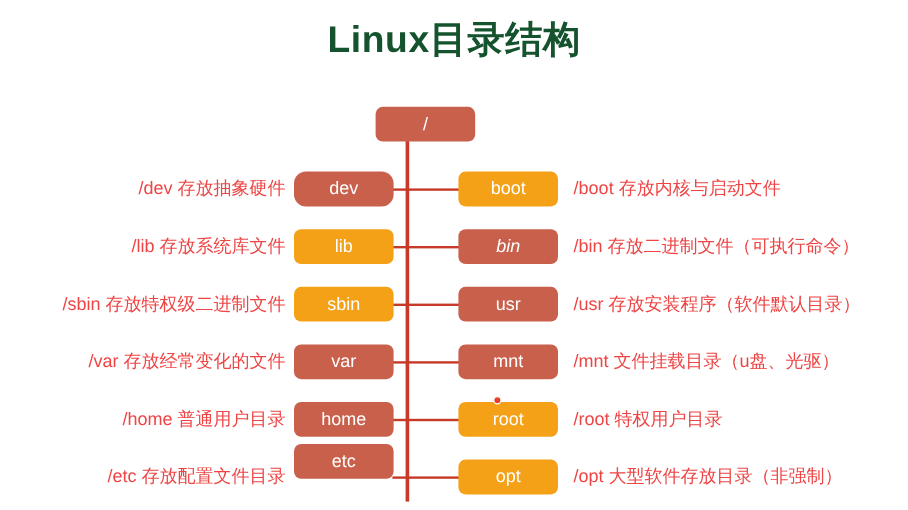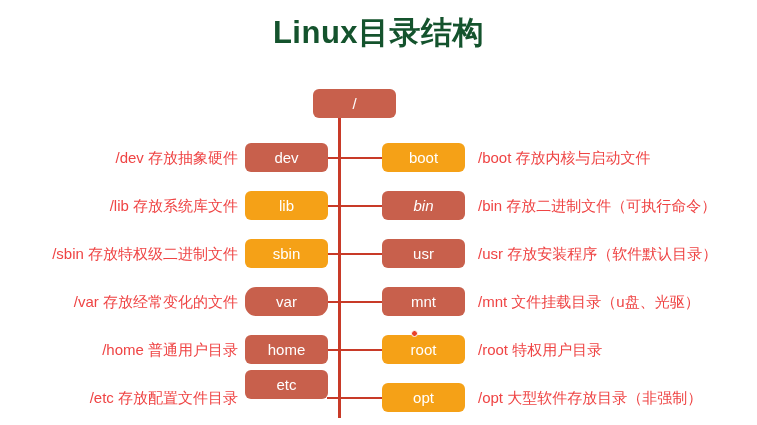--- a/index.html
+++ b/index.html
@@ -119,39 +119,39 @@
 
   <div class="title">Linux目录结构</div>
 
   <div class="trunk"></div>
 
   <div class="root-node">/</div>
 
   <div id="rows">
       <div class="connector left" style="top: 157px;"></div>
       <div class="connector right" style="top: 157px;"></div>
-      <div class="node left red" style="top: 143px;">dev</div>
+      <div class="node left red" style="top: 143px; border-radius: 10px;">dev</div>
       <div class="label left" style="top: 143px;">/dev 存放抽象硬件</div>
       <div class="node right orange" style="top: 143px;">boot</div>
       <div class="label right" style="top: 143px;">/boot 存放内核与启动文件</div>
       <div class="connector left" style="top: 205px;"></div>
       <div class="connector right" style="top: 205px;"></div>
       <div class="node left orange" style="top: 191px;">lib</div>
       <div class="label left" style="top: 191px;">/lib 存放系统库文件</div>
       <div class="node right red" style="top: 191px; font-style: italic;">bin</div>
       <div class="label right" style="top: 191px;">/bin 存放二进制文件（可执行命令）</div>
       <div class="connector left" style="top: 253px;"></div>
       <div class="connector right" style="top: 253px;"></div>
       <div class="node left orange" style="top: 239px;">sbin</div>
       <div class="label left" style="top: 239px;">/sbin 存放特权级二进制文件</div>
       <div class="node right red" style="top: 239px;">usr</div>
       <div class="label right" style="top: 239px;">/usr 存放安装程序（软件默认目录）</div>
       <div class="connector left" style="top: 301px;"></div>
       <div class="connector right" style="top: 301px;"></div>
-      <div class="node left red" style="top: 287px; border-radius: 11px;">var</div>
+      <div class="node left red" style="top: 287px;">var</div>
       <div class="label left" style="top: 287px;">/var 存放经常变化的文件</div>
       <div class="node right red" style="top: 287px;">mnt</div>
       <div class="label right" style="top: 287px;">/mnt 文件挂载目录（u盘、光驱）</div>
       <div class="connector left" style="top: 349px;"></div>
       <div class="connector right" style="top: 349px;"></div>
       <div class="node left red" style="top: 335px;">home</div>
       <div class="label left" style="top: 335px;">/home 普通用户目录</div>
       <div class="node right orange" style="top: 335px;">root</div>
       <div class="label right" style="top: 335px;">/root 特权用户目录</div>
       <div class="dot-marker" style="top: 330px;"></div>

